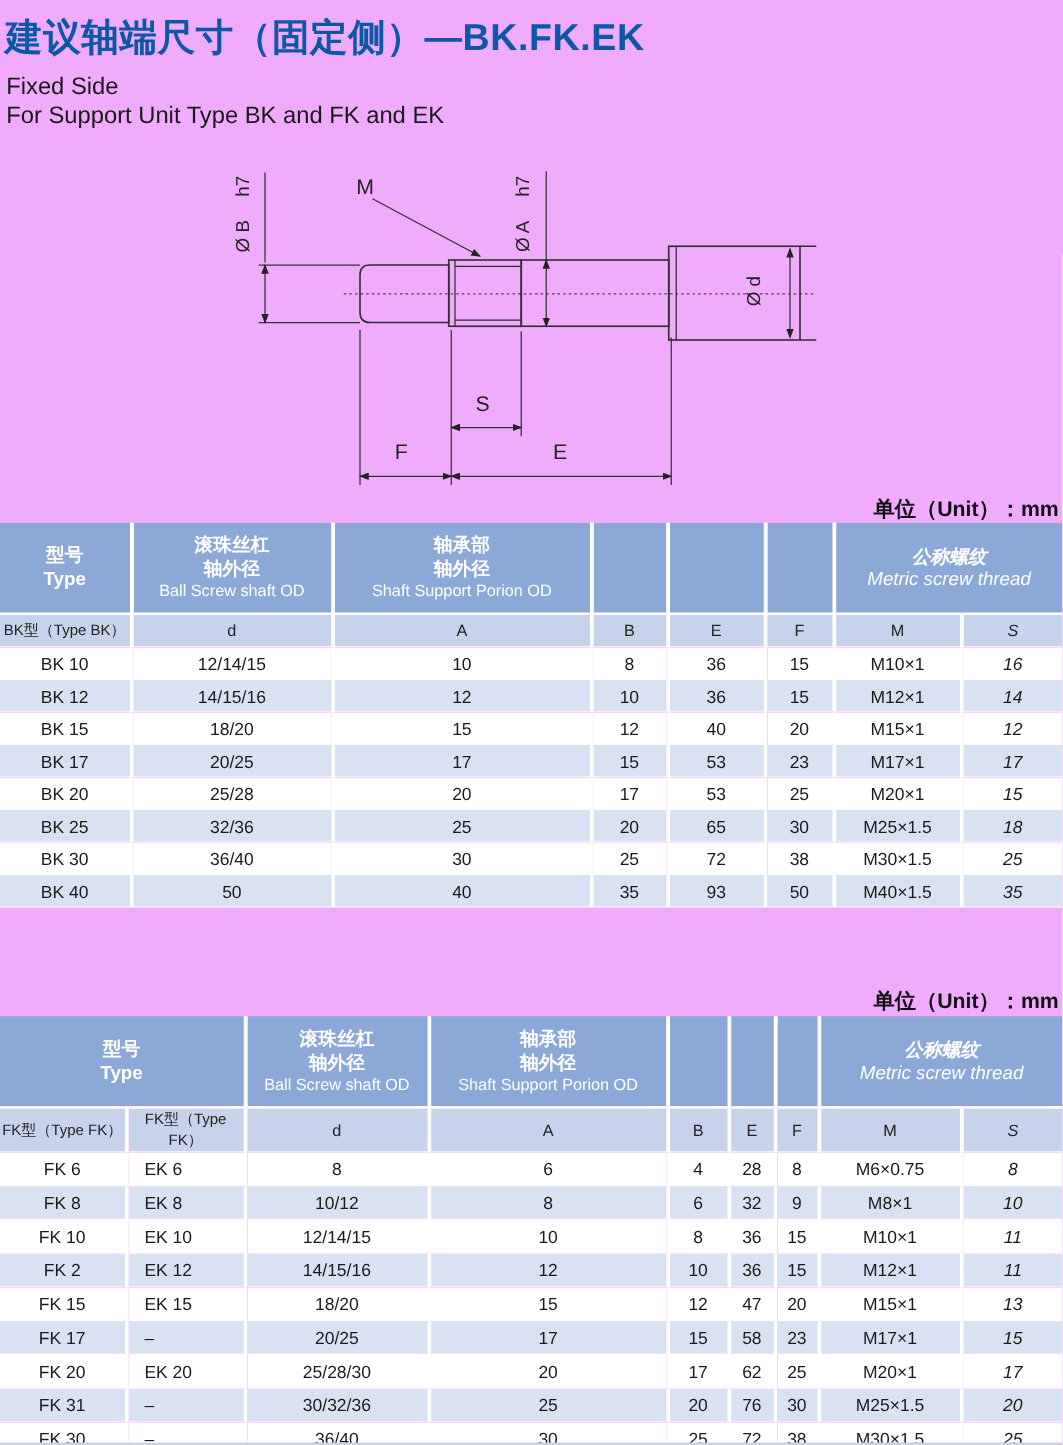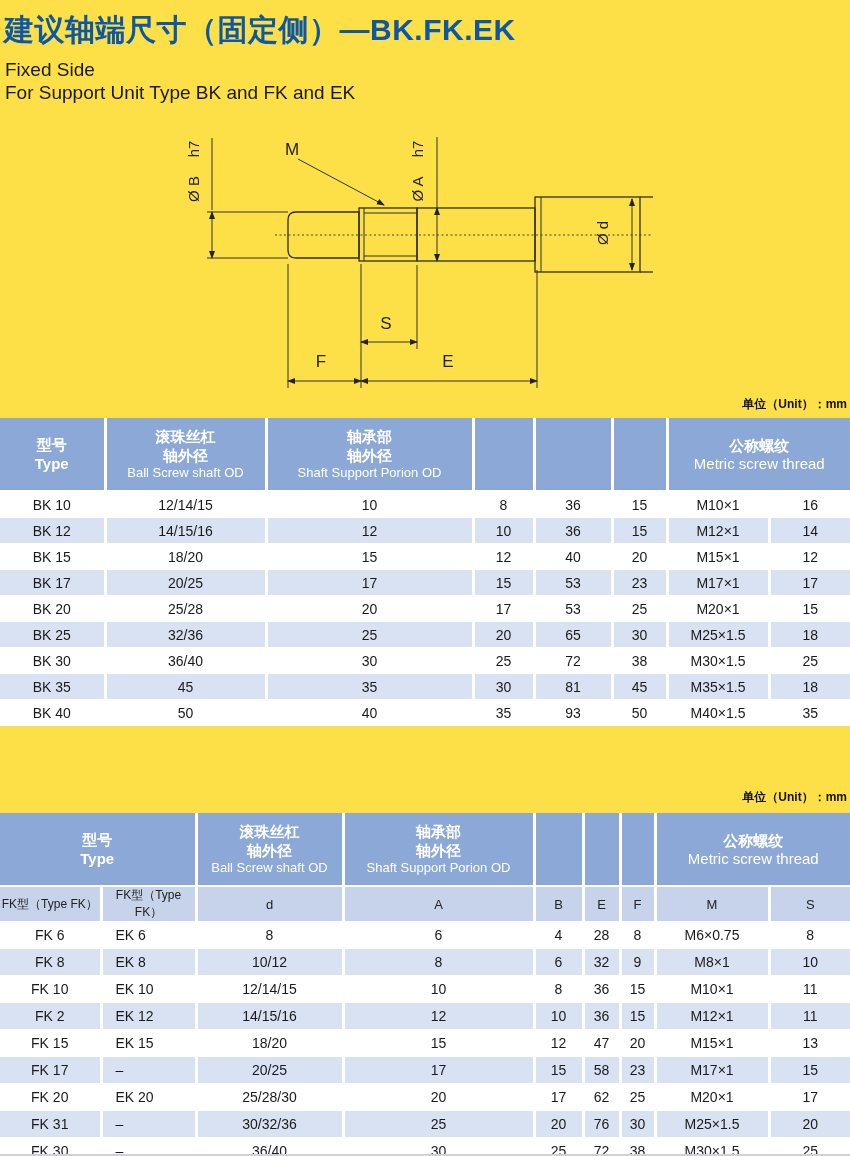--- a/index.html
+++ b/index.html
@@ -1,41 +1,41 @@
 <!DOCTYPE html>
 <html><head>
 <meta charset="utf-8">
 <style>
   html,body{margin:0;padding:0;background:#fff;}
-  .page{position:relative;width:850px;height:1156px;background:#fde047;overflow:hidden;
+  .page{position:relative;width:850px;height:1156px;background:#f0abfc;overflow:hidden;
         font-family:"Liberation Sans","DejaVu Sans",sans-serif;}
 
   
   .title{position:absolute;left:4px;top:10px;font-size:30px;font-weight:bold;
          color:#0d57a7;letter-spacing:.5px;white-space:nowrap;}
   .subtitle{position:absolute;left:5px;top:58px;font-size:19px;line-height:23px;color:#191919;}
 
   
-  .unit{position:absolute;right:3px;font-size:12px;font-weight:bold;color:#111;white-space:nowrap;}
+  .unit{position:absolute;right:3px;font-size:17px;font-weight:bold;color:#111;white-space:nowrap;}
   .unit-bk{top:396px;} .unit-fk{top:789px;}
 
   
   .diagram{position:absolute;left:155px;top:125px;width:520px;height:270px;}
   .diagram text{fill:#222;font-family:"Liberation Sans","DejaVu Sans",sans-serif;}
   .part{fill:none;stroke:#2f2f2f;stroke-width:1.3;}
   .thin{fill:none;stroke:#2f2f2f;stroke-width:1;}
   .dim{fill:none;stroke:#333;stroke-width:1;}
   .cl{stroke:#444;stroke-width:1;stroke-dasharray:2 2.5;fill:none;}
 
   
   table.spec{position:absolute;left:0;width:850px;border-collapse:collapse;table-layout:fixed;}
   #table-bk{top:418px;} #table-fk{top:813px;}
   table.spec th,table.spec td{border-right:3px solid #fff;border-bottom:1px solid #fff;
        text-align:center;vertical-align:middle;padding:0;overflow:hidden;}
-  table.spec th:last-child,table.spec td:last-child{border-right:none;}
+  table.spec th:last-child,table.spec td:last-child{border-right:none;font-style:italic;}
   tr.main th{background:#8ca8d6;color:#fff;height:72px;border-bottom-width:2px !important;text-align:center;}
   tr.main .cn{display:block;font-size:15px;font-weight:bold;line-height:19px;}
   tr.main .en{display:block;font-size:13px;font-weight:normal;line-height:16px;}
   tr.main .en-big{display:block;font-size:15px;font-weight:normal;line-height:18px;}
   tr.sub th{background:#c7d3ea;color:#222;font-weight:normal;font-size:13px;height:25px;}
   tr.sub th.type-sub{font-size:12px;}
   table.spec tbody td{font-size:14px;color:#1a1a1a;height:25px;background:#fff;}
   #table-fk tbody td{height:26px;}
   table.spec tbody tr:nth-child(even) td{background:#d9e2f2;}
   #table-fk td:nth-child(2){text-align:left;padding-left:13px;}
@@ -138,20 +138,30 @@
           <span class="en">Shaft Support Porion OD</span>
         </th>
         <th></th>
         <th></th>
         <th></th>
         <th colspan="2">
           <span class="cn">公称螺纹</span>
           <span class="en-big">Metric screw thread</span>
         </th>
       </tr>
+      <tr class="sub">
+        <th class="type-sub">BK型（Type BK）</th>
+        <th>d</th>
+        <th>A</th>
+        <th>B</th>
+        <th>E</th>
+        <th>F</th>
+        <th>M</th>
+        <th>S</th>
+      </tr>
     </thead>
     <tbody>
         <tr>
           <td>BK 10</td>
           <td>12/14/15</td>
           <td>10</td>
           <td>8</td>
           <td>36</td>
           <td>15</td>
           <td>M10×1</td>
@@ -209,30 +219,20 @@
         </tr>
         <tr>
           <td>BK 30</td>
           <td>36/40</td>
           <td>30</td>
           <td>25</td>
           <td>72</td>
           <td>38</td>
           <td>M30×1.5</td>
           <td>25</td>
-        </tr>
-        <tr>
-          <td>BK 35</td>
-          <td>45</td>
-          <td>35</td>
-          <td>30</td>
-          <td>81</td>
-          <td>45</td>
-          <td>M35×1.5</td>
-          <td>18</td>
         </tr>
         <tr>
           <td>BK 40</td>
           <td>50</td>
           <td>40</td>
           <td>35</td>
           <td>93</td>
           <td>50</td>
           <td>M40×1.5</td>
           <td>35</td>

